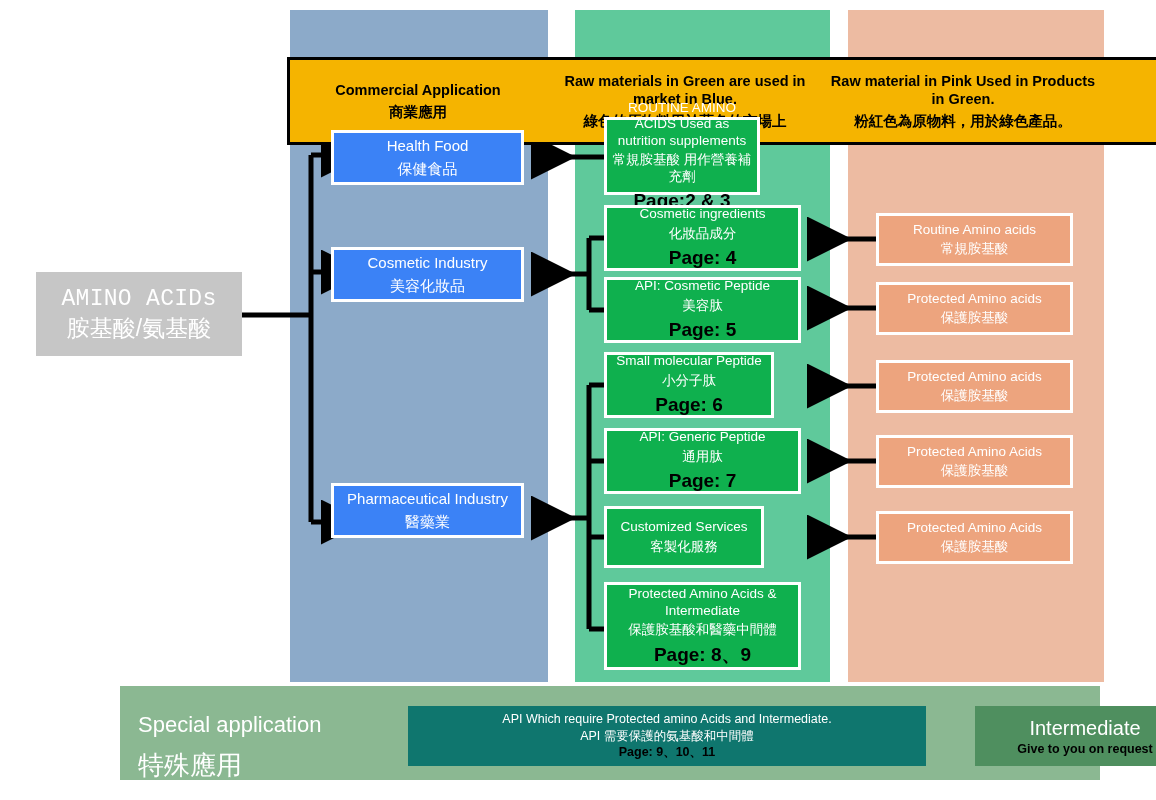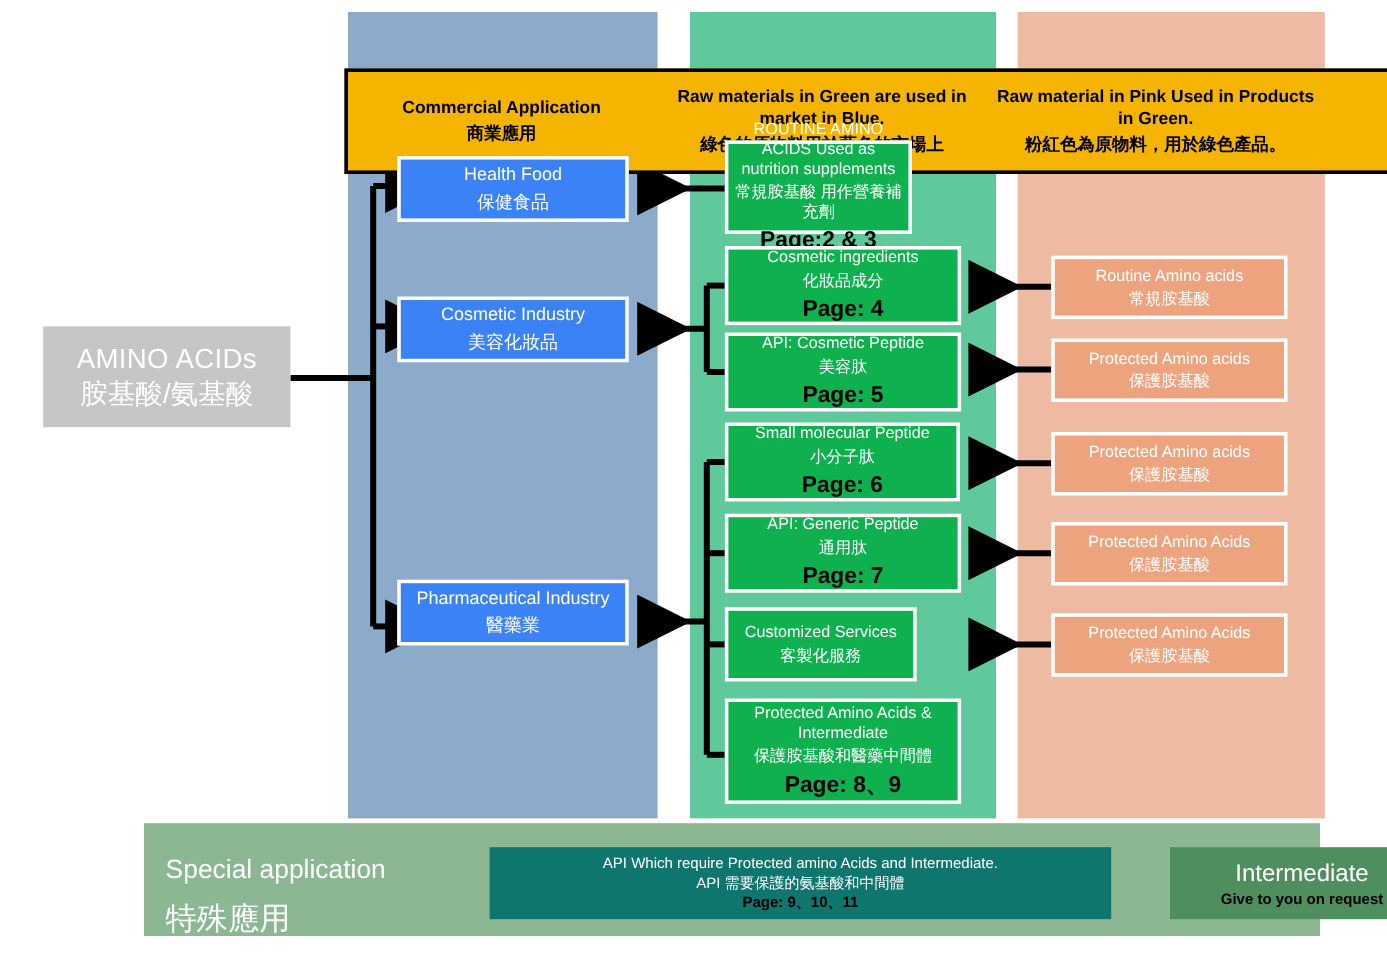--- a/index.html
+++ b/index.html
@@ -25,21 +25,21 @@
   .legend-cell .en{font-size:14.5px;}
   .legend-cell .zh{font-size:14.5px;margin-top:4px;}
   .lc1{width:256px;}
   .lc2{width:278px;}
   .lc3{width:278px;}
 
   
   .amino{position:absolute;left:36px;top:272px;width:206px;height:84px;
          background:#c6c6c6;color:#ffffff;
          display:flex;flex-direction:column;align-items:center;justify-content:center;}
-  .amino .en{font-size:23px;letter-spacing:.3px;line-height:1.1;}
+  .amino .en{font-size:23px;letter-spacing:.3px;line-height:1.1;font-family:Liberation Mono, monospace;}
   .amino .zh{font-size:23px;line-height:1.15;margin-top:3px;}
 
   
   .node{position:absolute;box-sizing:border-box;border:3px solid #ffffff;
         display:flex;flex-direction:column;align-items:center;justify-content:center;
         text-align:center;color:#ffffff;line-height:1.22;padding:2px 4px;}
   .node .en{font-size:13.5px;}
   .node .zh{font-size:13.5px;margin-top:3px;}
   .node .pg{font-size:19px;color:#000000;font-weight:bold;margin-top:4px;}
 
@@ -172,21 +172,21 @@
   <div class="node green-node" style="left:604px;top:205px;width:197px;height:66px;">
     <div class="en">Cosmetic ingredients</div>
     <div class="zh">化妝品成分</div>
     <div class="pg">Page: 4</div>
   </div>
   <div class="node green-node" style="left:604px;top:277px;width:197px;height:66px;">
     <div class="en">API: Cosmetic Peptide</div>
     <div class="zh">美容肽</div>
     <div class="pg">Page: 5</div>
   </div>
-  <div class="node green-node" style="left:604px;top:352px;width:196px;height:66px;">
+  <div class="node green-node" style="left:604px;top:352px;width:170px;height:66px;">
     <div class="en">Small molecular Peptide</div>
     <div class="zh">小分子肽</div>
     <div class="pg">Page: 6</div>
   </div>
   <div class="node green-node" style="left:604px;top:428px;width:197px;height:66px;">
     <div class="en">API: Generic Peptide</div>
     <div class="zh">通用肽</div>
     <div class="pg">Page: 7</div>
   </div>
   <div class="node green-node" style="left:604px;top:506px;width:160px;height:62px;">

